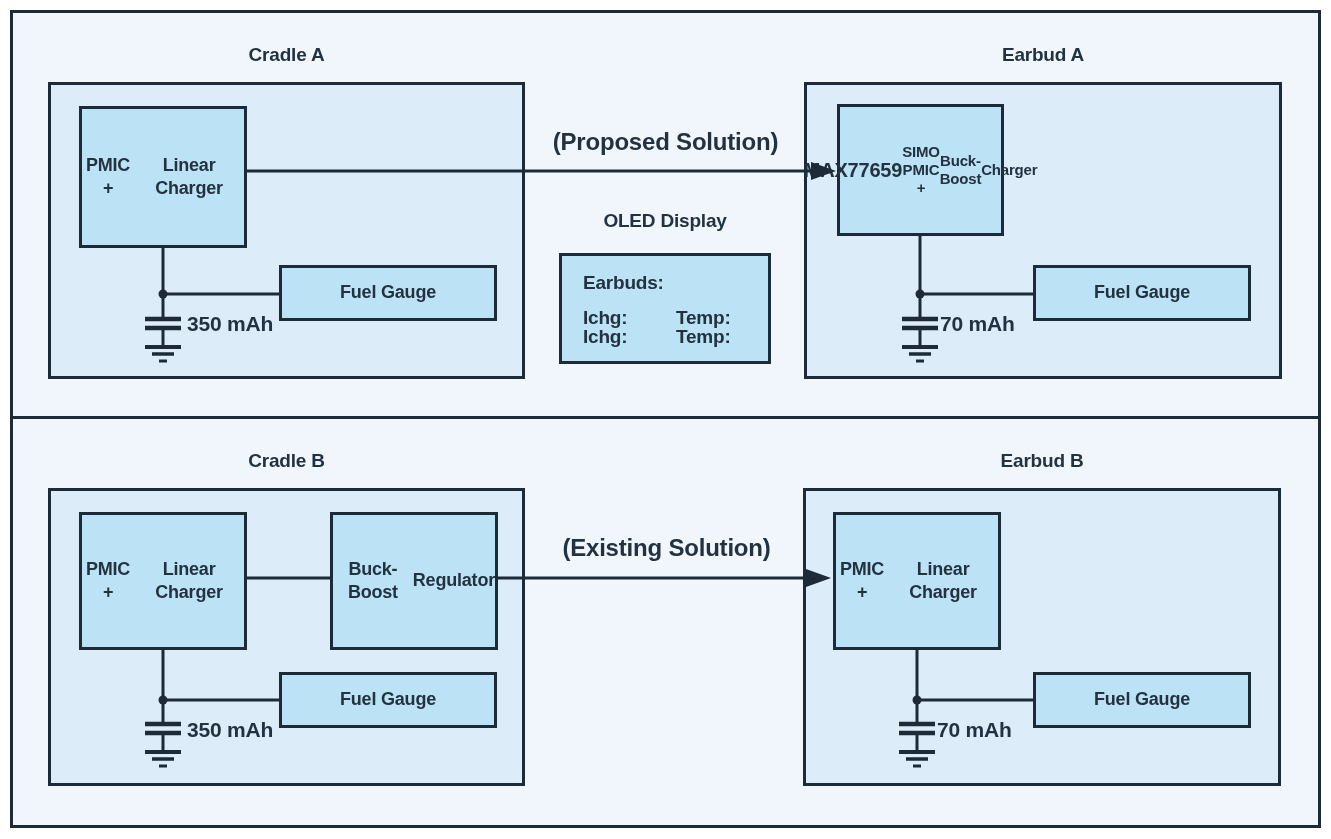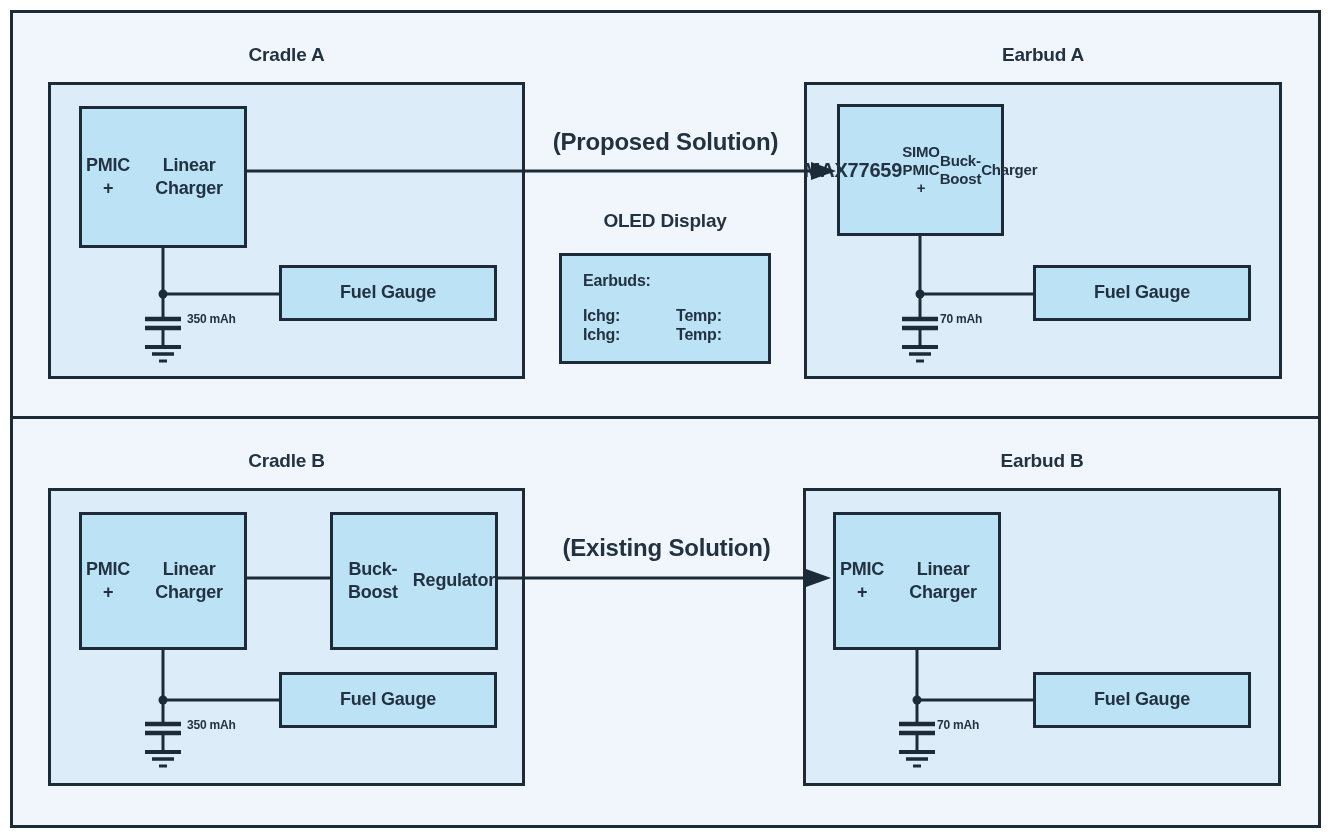--- a/index.html
+++ b/index.html
@@ -16,22 +16,22 @@
   .container{position:absolute;background:var(--container-fill);border:3px solid var(--border);box-sizing:border-box;z-index:1;}
   .block{
     position:absolute;background:var(--block-fill);border:3px solid var(--border);box-sizing:border-box;z-index:2;
     display:flex;flex-direction:row;align-items:center;justify-content:center;text-align:center;
     font-size:18px;line-height:1.3;
   }
   .chip-title{font-size:20px;line-height:1.25;}
   .chip-sub{font-size:15px;line-height:1.22;}
   .title{position:absolute;text-align:center;font-size:19px;z-index:4;}
   .arrow-label{position:absolute;text-align:center;font-size:24px;z-index:4;}
-  .bat-label{position:absolute;font-size:12px;z-index:4;}
-  .oled-box{position:absolute;background:var(--block-fill);border:3px solid var(--border);box-sizing:border-box;z-index:2;font-size:16px;padding-left:32px;}
+  .bat-label{position:absolute;font-size:21px;z-index:4;}
+  .oled-box{position:absolute;background:var(--block-fill);border:3px solid var(--border);box-sizing:border-box;z-index:2;font-size:19px;padding-left:32px;}
   .oled-box span{position:absolute;line-height:1;}
   .wires{position:absolute;left:0;top:0;z-index:3;pointer-events:none;}
   .wires line{stroke:var(--border);stroke-width:3px;}
   .wires circle,.wires polygon{fill:var(--border);stroke:none;}
 </style>
 </head>
 <body>
 
 <div id="canvas">
 

